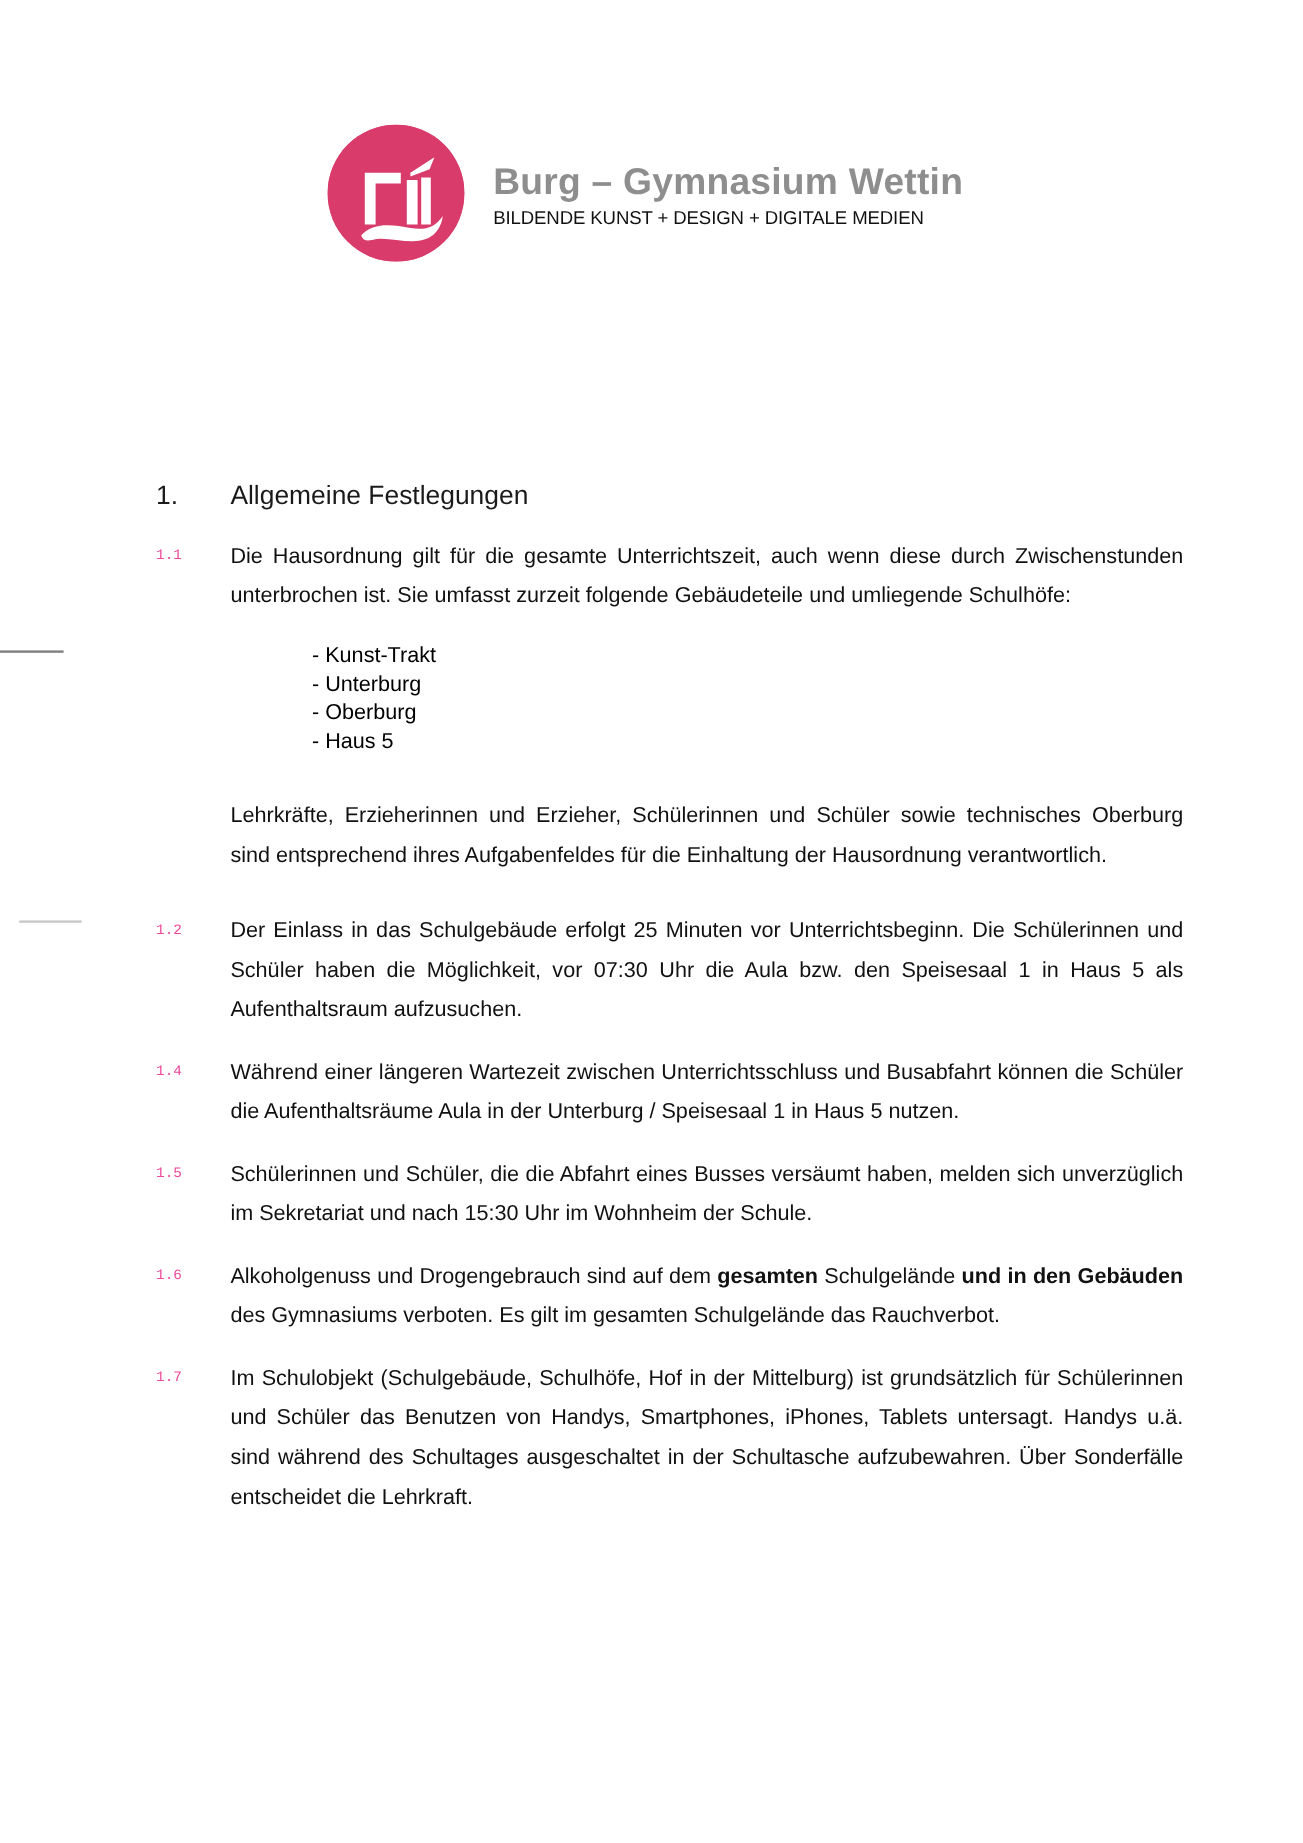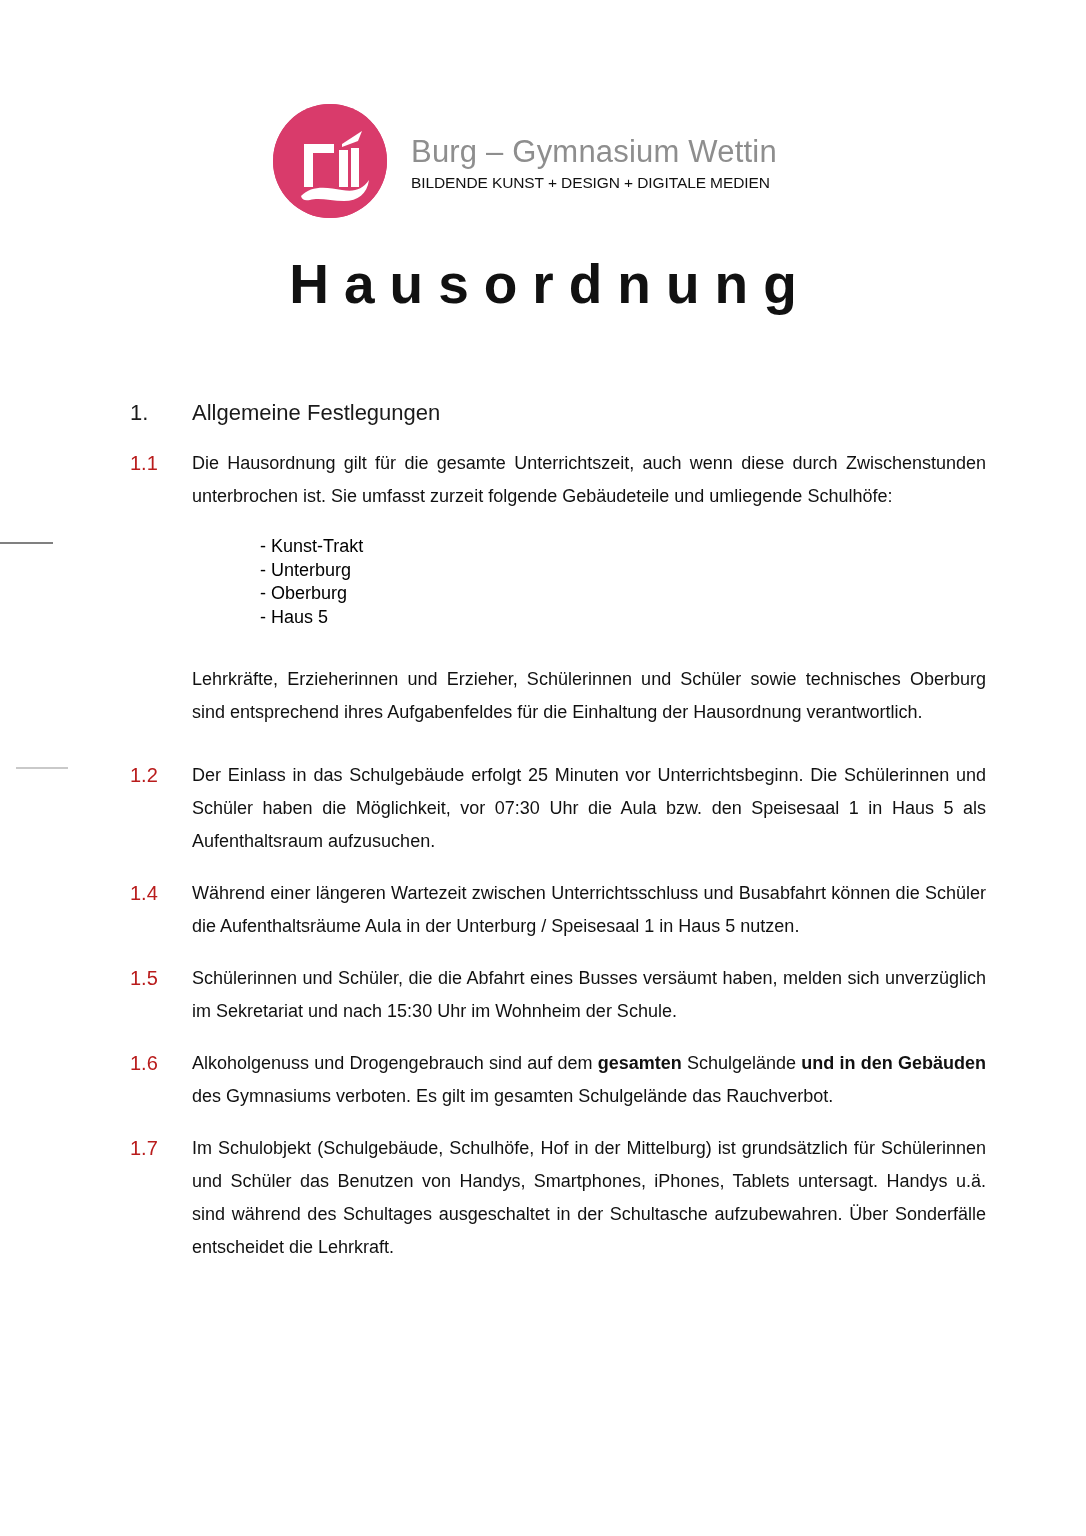--- a/index.html
+++ b/index.html
@@ -48,21 +48,21 @@
     flex-direction: column;
     justify-content: center;
     padding-top: 6px;
   }
   .logo-title {
     font-size: 31px;
     color: #8e8e8e;
     letter-spacing: 0.2px;
     line-height: 1.05;
     white-space: nowrap;
-    font-weight: 400;
+    font-weight: 700;
   }
   .logo-subtitle {
     font-size: 15.5px;
     font-weight: normal;
     color: #111111;
     letter-spacing: -0.1px;
     white-space: nowrap;
     margin-top: 5px;
   }
 
@@ -97,23 +97,24 @@
   .section-heading .num { width: 62px; flex: 0 0 62px; }
 
   .clause {
     display: flex;
     align-items: flex-start;
     margin-bottom: 19px;
   }
   .clause .num {
     width: 62px;
     flex: 0 0 62px;
-    font-size: 20px;
+    font-size: 12px;
     line-height: 33px;
-    color: #b91c1c;
+    color: #ec4899;
+    font-family: Liberation Mono, monospace;
   }
   .clause .body {
     flex: 1 1 auto;
     font-size: 18px;
     line-height: 33px;
     text-align: justify;
     text-justify: inter-word;
     color: #111111;
     hyphens: none;
   }
@@ -158,21 +159,20 @@
         <path d="M69 40 l20 -13 l-4 10 l-16 6 z" fill="#ffffff"></path>
         <path d="M28 92 c10 -11 26 -9 41 -6 c12 2 20 0 27 -10 c-2 14 -11 21 -25 21 c-13 0 -25 -4 -34 -1 c-5 1 -8 0 -9 -4 z" fill="#ffffff"></path>
       </svg>
     </div>
     <div class="logo-words">
       <div class="logo-title">Burg – Gymnasium Wettin</div>
       <div class="logo-subtitle">BILDENDE KUNST + DESIGN + DIGITALE MEDIEN</div>
     </div>
   </div>
 
-  <div class="doc-title">Hausordnung</div>
 
   <div class="content">
 
     <div class="section-heading">
       <span class="num">1.</span>
       <span>Allgemeine Festlegungen</span>
     </div>
 
     <div class="clause">
       <span class="num">1.1</span>

